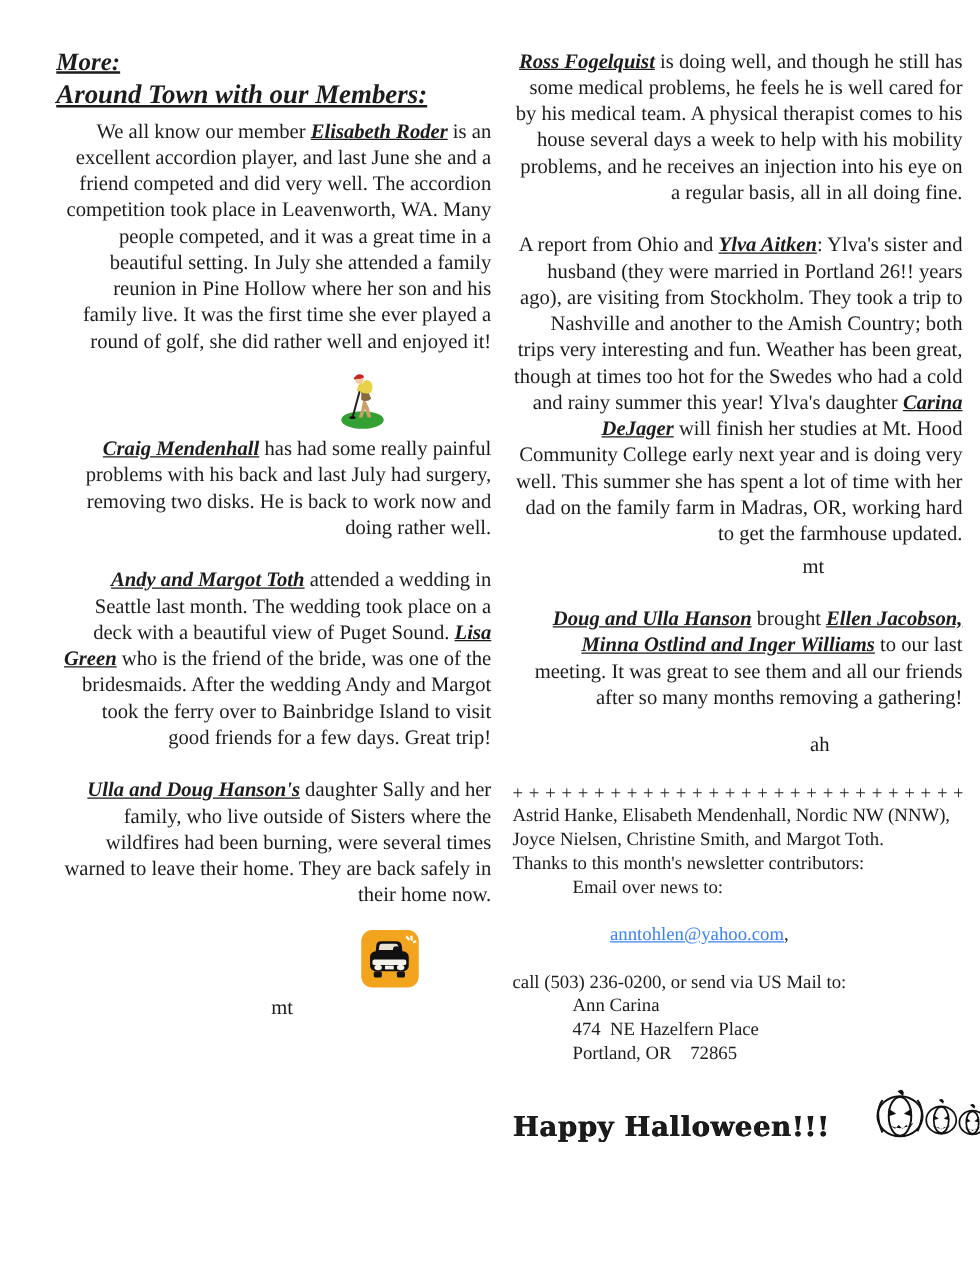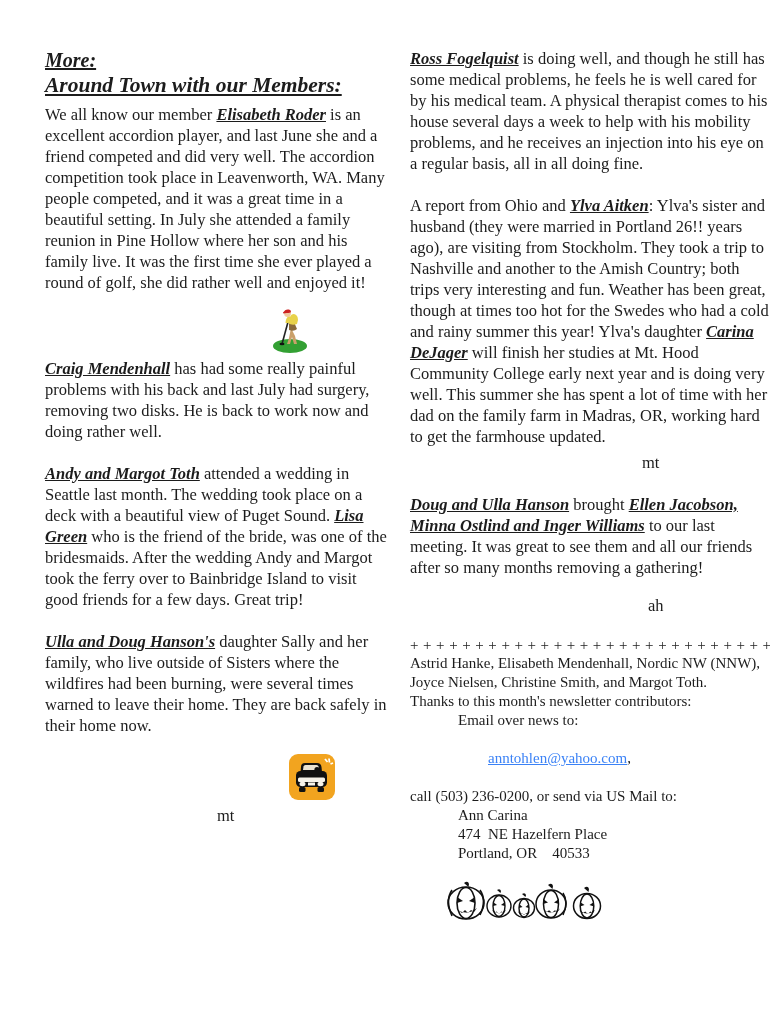--- a/index.html
+++ b/index.html
@@ -7,28 +7,28 @@
   .page {
     position:relative;
     width:784px; height:1015px;
     background:#ffffff;
     overflow:hidden;
     font-family:"Liberation Serif","DejaVu Serif",serif;
     color:#1c1c1c;
     font-size:16.5px;
     line-height:21px;
   }
-  .col { position:absolute; top:48px; }
+  .col { position:absolute; top:38px; }
   .col-left  { left:45px;  width:348px; }
   .col-right { left:410px; width:360px; }
 
   .heading1 { font-size:20px; font-weight:bold; font-style:italic; text-decoration:underline; line-height:24px; }
   .heading2 { font-size:21.5px; font-weight:bold; font-style:italic; text-decoration:underline; line-height:27px; margin-bottom:5px; }
 
-  .para { margin-bottom:21px; text-align:left; }
+  .para { margin-bottom:21px; text-align:right; }
   .seg-p {}
   .seg-n { font-weight:bold; font-style:italic; text-decoration:underline; }
   .seg-b { font-weight:bold; }
 
   .signature { margin-bottom:21px; }
   .sig-left-mt  { padding-left:172px; margin-top:-6px; }
   .sig-right-mt { padding-left:232px; margin-top:-16px; }
   .sig-right-ah { padding-left:238px; margin-top:-4px; }
 
   .icon-block { line-height:0; }
@@ -118,24 +118,25 @@
     <div class="contrib">
       <div class="contrib-line">Astrid Hanke, Elisabeth Mendenhall, Nordic NW (NNW), Joyce Nielsen, Christine Smith, and Margot Toth.</div>
       <div class="contrib-line">Thanks to this month's newsletter contributors:</div>
       <div class="contrib-line indent">Email over news to:</div>
       <div class="contrib-line indent">
         <a class="email-link">anntohlen@yahoo.com</a><span class="link-suffix">,</span>
       </div>
       <div class="contrib-line">call (503) 236-0200, or send via US Mail to:</div>
       <div class="contrib-line indent">Ann Carina</div>
       <div class="contrib-line indent">474  NE Hazelfern Place</div>
-      <div class="contrib-line indent">Portland, OR    40533</div>
+      <div class="contrib-line indent">Portland, OR    72865</div>
     </div>
 
     <div class="halloween-row">
+      <div class="halloween-title">Happy Halloween!!!</div>
       <div class="pumpkins-block">
         <svg width="168" height="46" viewBox="0 0 168 46">
           <g stroke="#111" fill="#fff" stroke-width="1.6">
             <path d="M20 6 q4 -3 5 1 l-0.5 3" fill="#111" stroke="none"></path>
             <ellipse cx="22" cy="26" rx="18" ry="16"></ellipse>
             <ellipse cx="22" cy="26" rx="9" ry="15.5" fill="none"></ellipse>
             <path d="M36 13 q7 10 0 25" fill="none"></path>
             <path d="M8 13 q-7 10 0 26" fill="none"></path>
           </g>
           <g fill="#111">

